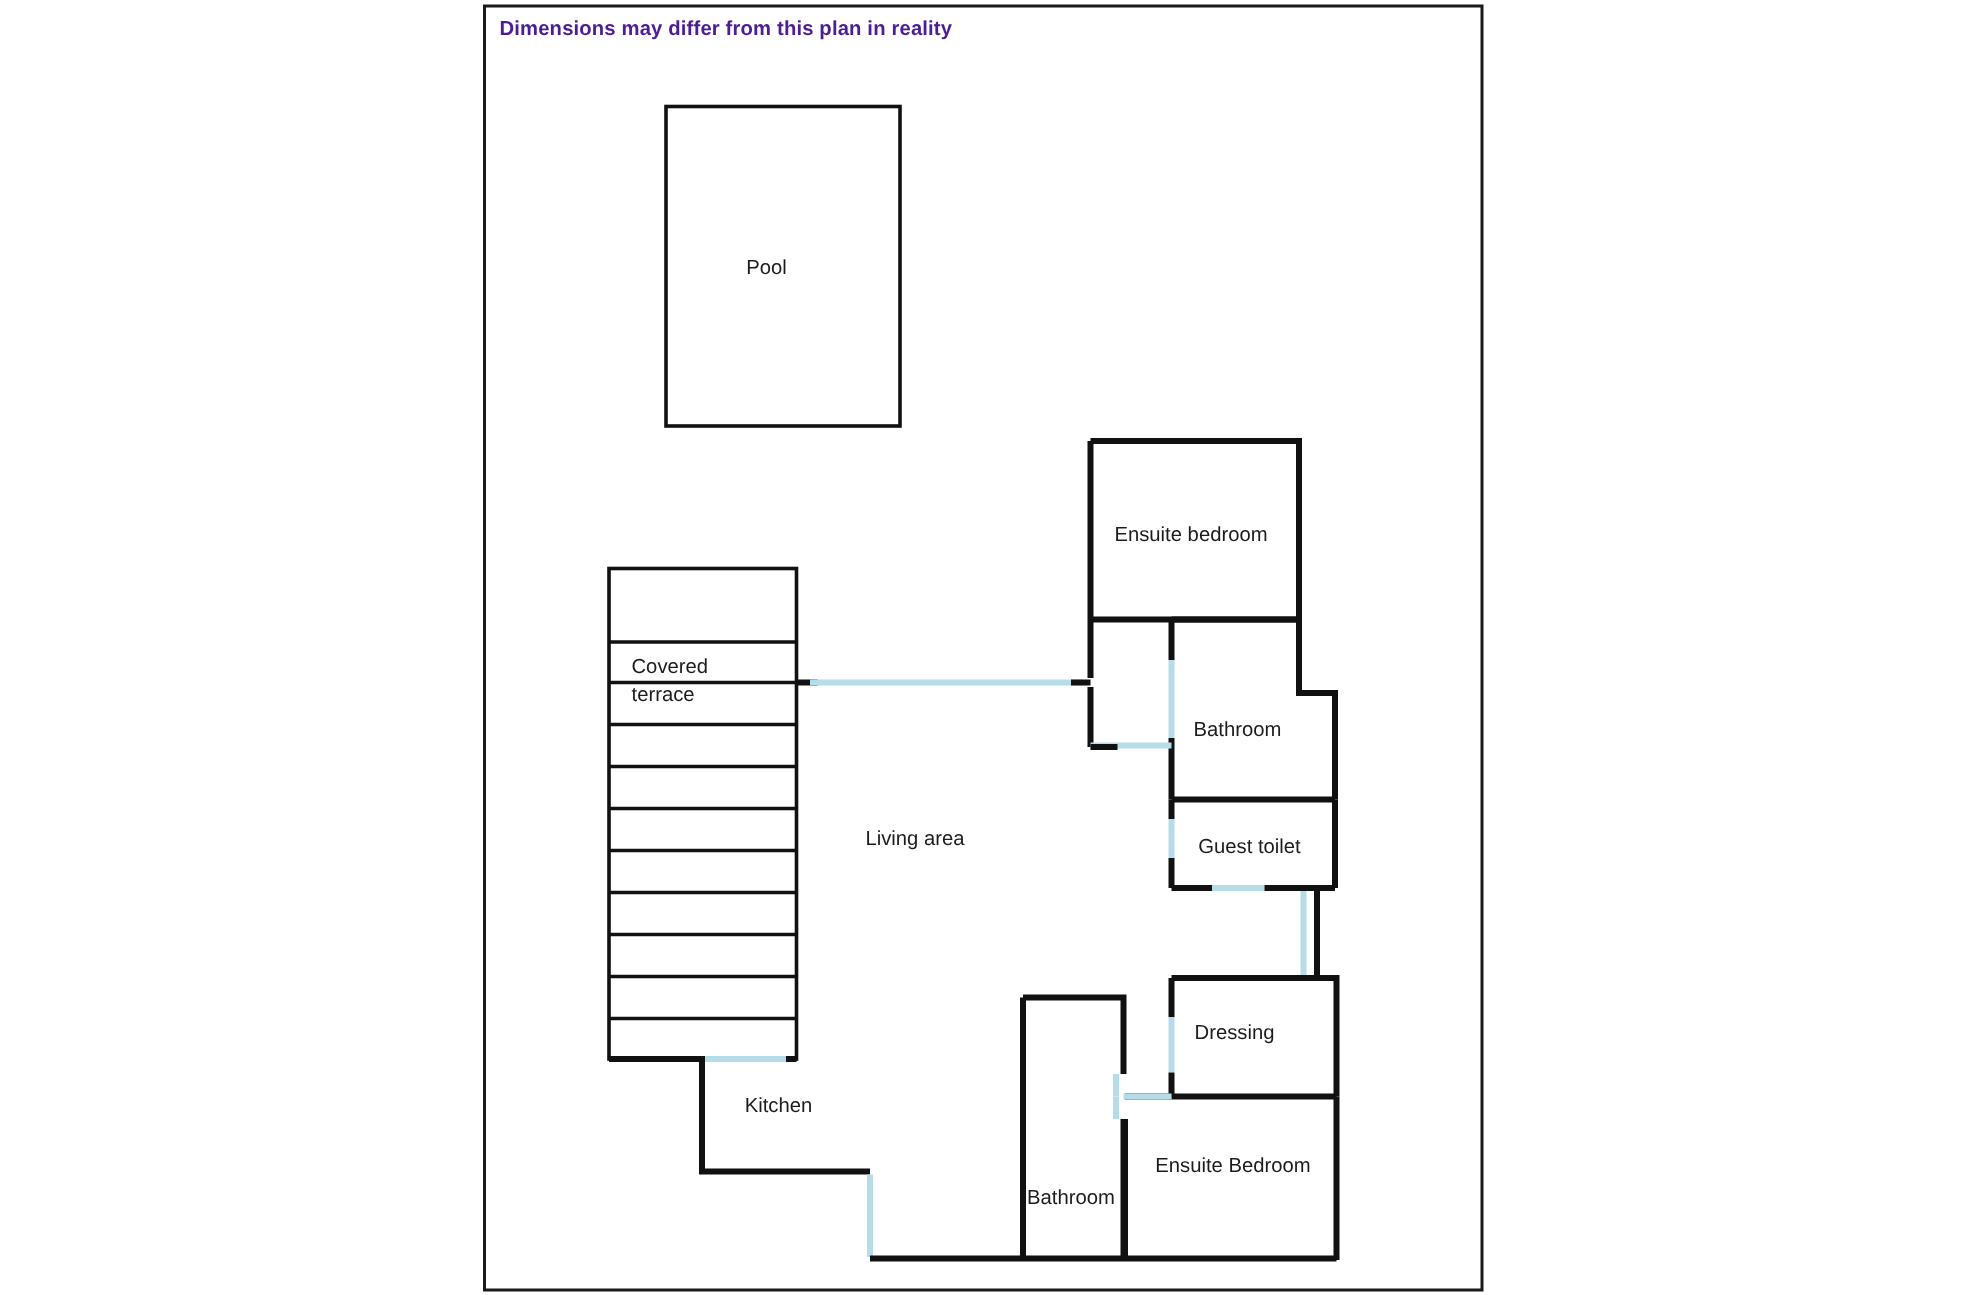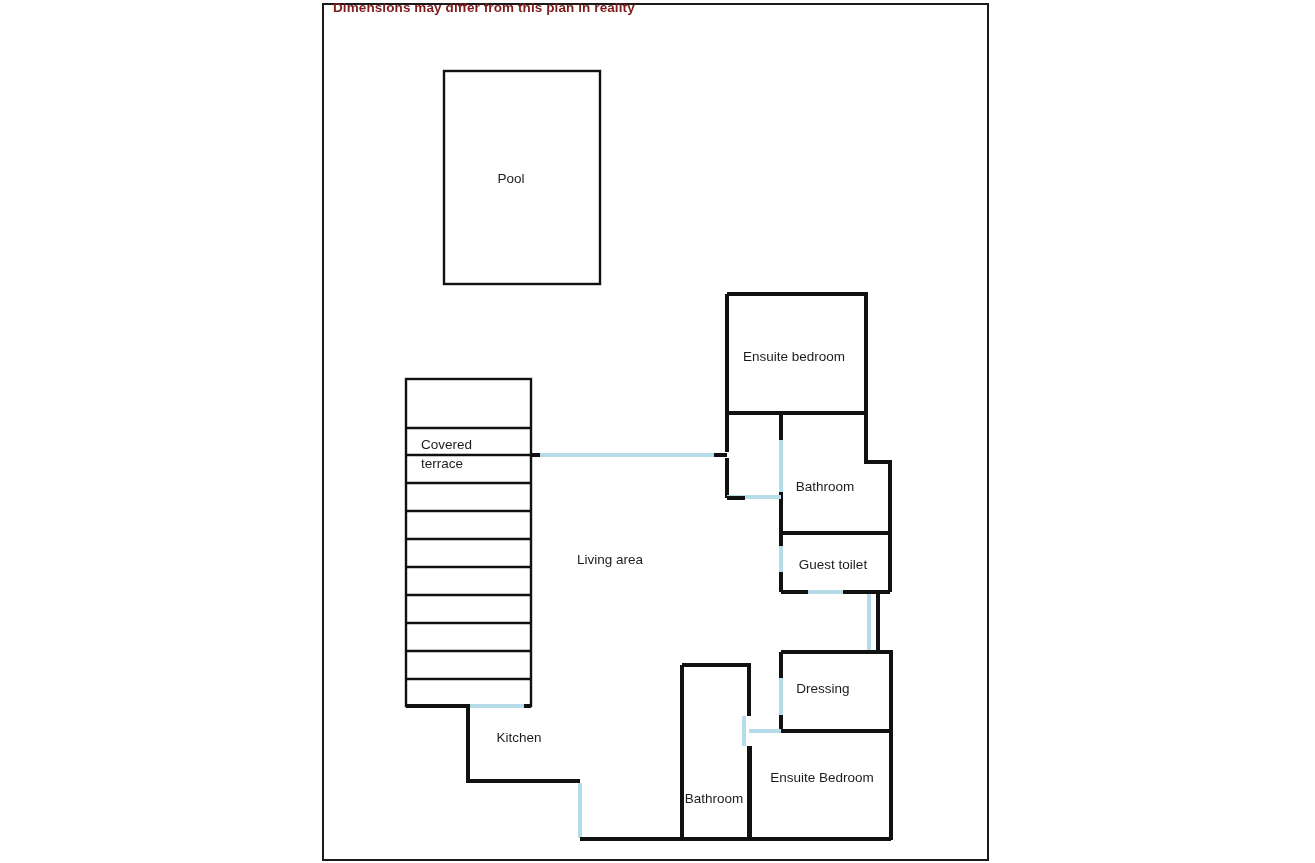--- a/index.html
+++ b/index.html
@@ -26,24 +26,24 @@
     top: 3px;
     width: 667px;
     height: 858px;
     border: 2px solid #1a1a1a;
     background: #ffffff;
     box-sizing: border-box;
   }
   #plan-note {
     position: absolute;
     left: 333px;
-    top: 0;
+    top: 11px;
     font-size: 13.5px;
     font-weight: bold;
-    color: #7f1d1d;
+    color: #4c1d95;
     letter-spacing: 0.1px;
     white-space: nowrap;
   }
   #plan-svg {
     position: absolute;
     left: 0;
     top: 0;
     width: 1315px;
     height: 863px;
   }

